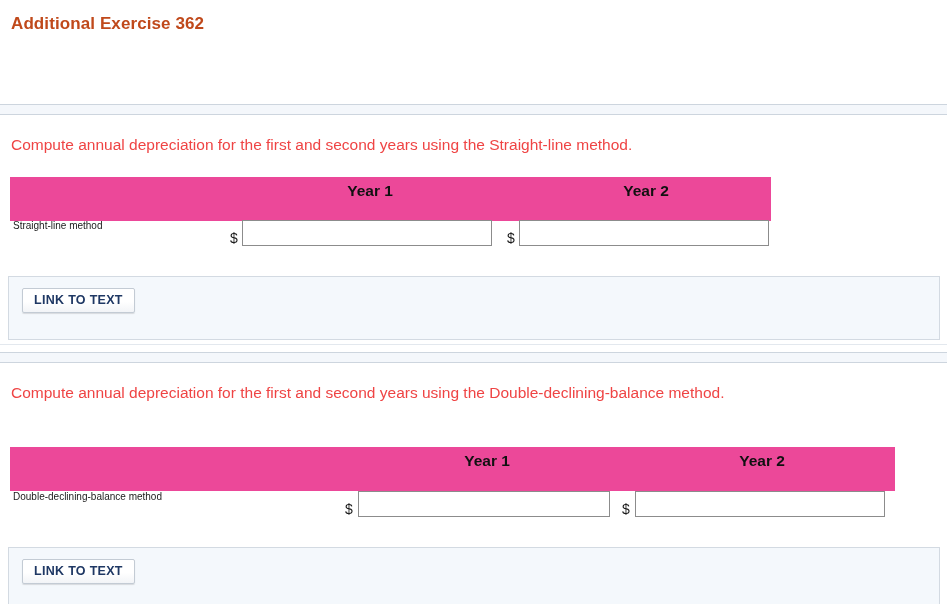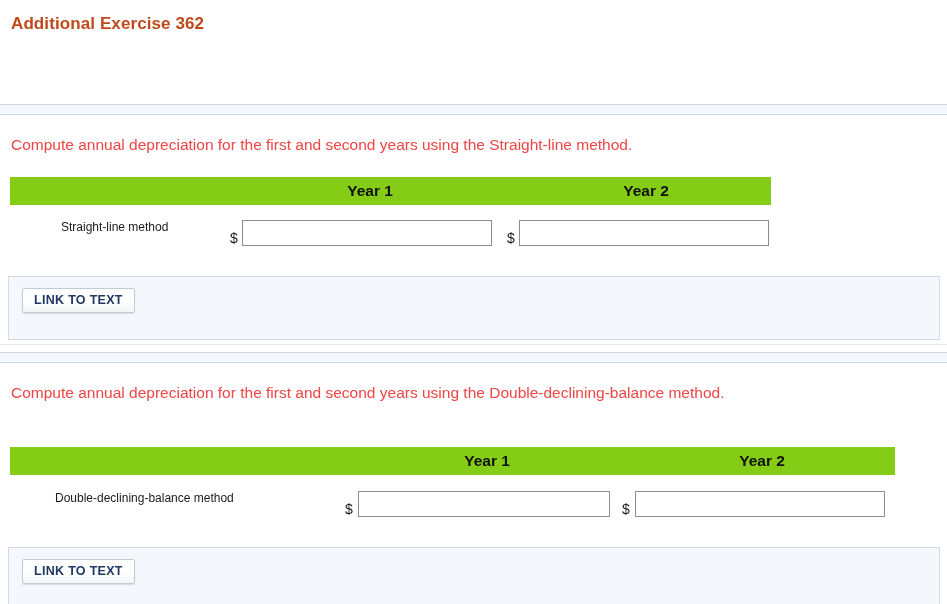--- a/index.html
+++ b/index.html
@@ -65,22 +65,22 @@
     font-size: 15.5px;
     line-height: 22px;
     color: #ef4444;
   }
   .prompt.p1 { left: 11px; top: 134px; width: 900px; }
   .prompt.p2 { left: 11px; top: 382px; width: 880px; }
 
   
   .thead {
     position: absolute;
-    background: #84cc16;
-    height: 28px;
+    background: #ec4899;
+    height: 44px;
   }
   .thead.t1 { left: 10px; top: 177px; width: 761px; }
   .thead.t2 { left: 10px; top: 447px; width: 885px; }
 
   .th-label {
     position: absolute;
     top: 0;
     height: 28px;
     line-height: 28px;
     font-size: 15.5px;
@@ -93,27 +93,26 @@
   
   .t1 .y1 { left: 290px; width: 140px; }
   .t1 .y2 { left: 566px; width: 140px; }
   
   .t2 .y1 { left: 407px; width: 140px; }
   .t2 .y2 { left: 682px; width: 140px; }
 
   
   .row-label {
     position: absolute;
-    font-size: 12px;
+    font-size: 10px;
     color: #1a1a1a;
     white-space: nowrap;
-    margin-left: 48px;
   }
   .row-label.r1 { left: 13px; top: 220px; }
-  .row-label.r2 { left: 7px; top: 491px; text-align: right; }
+  .row-label.r2 { left: 13px; top: 491px; text-align: right; }
 
   .dollar {
     position: absolute;
     font-size: 14px;
     color: #1a1a1a;
   }
   .cell-input {
     position: absolute;
     height: 26px;
     box-sizing: border-box;

